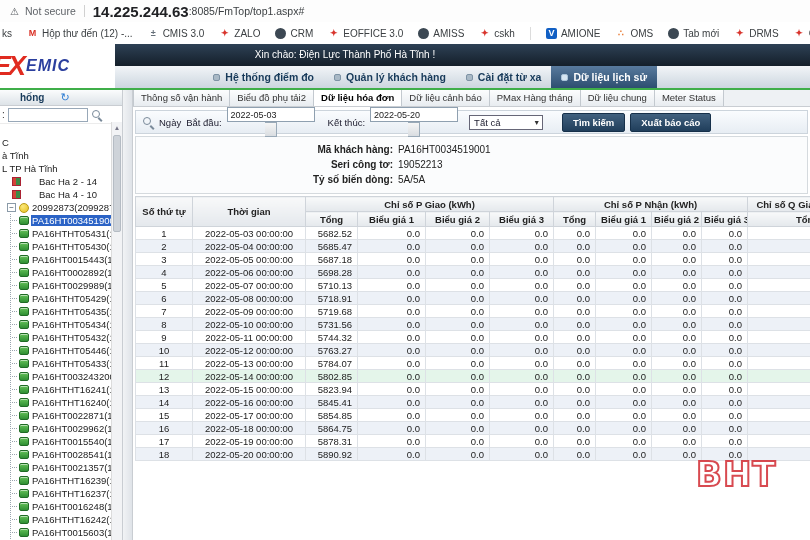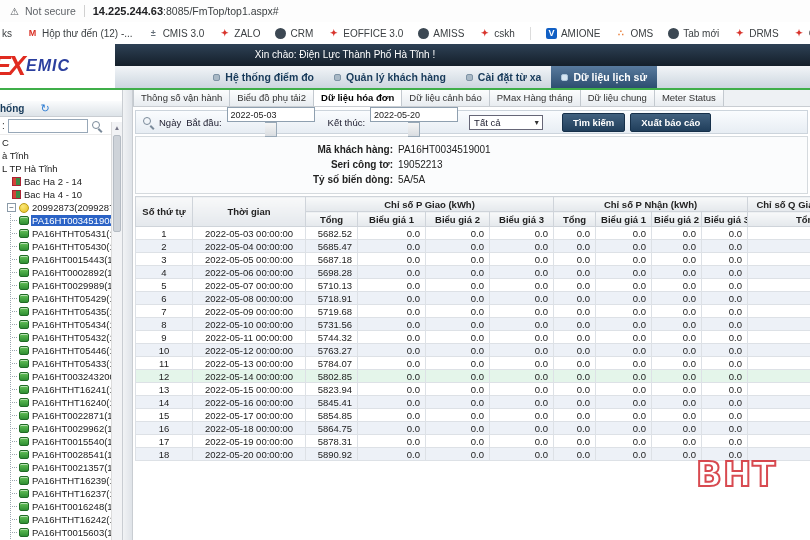--- a/index.html
+++ b/index.html
@@ -4,21 +4,21 @@
 <style>
   html,body{margin:0;padding:0;}
   body{width:810px;height:540px;overflow:hidden;position:relative;background:#fff;
        font-family:"Liberation Sans",sans-serif;-webkit-font-smoothing:antialiased;}
 
   
   #addrbar{position:absolute;left:0;top:0;width:810px;height:22px;background:#fdfdfd;
            border-bottom:1px solid #e4e4e4;display:flex;align-items:center;font-size:10.5px;color:#5f6368;}
   .warn-ico{margin:0 6px 0 10px;font-size:10px;color:#5f6368;}
   .addr-divider{width:1px;height:12px;background:#d0d0d0;margin:0 8px;}
-  .url-host{color:#202124;font-weight:bold;font-size:11px;}
+  .url-host{color:#202124;font-weight:bold;font-size:15px;}
   .url-path{color:#3c4043;font-size:10.5px;}
 
   #bookmarksbar{position:absolute;left:0;top:22px;width:810px;height:22px;background:#fff;
                 border-bottom:1px solid #eee;display:flex;align-items:center;padding-left:2px;overflow:hidden;}
   .bm{display:flex;align-items:center;gap:4px;margin-right:15px;white-space:nowrap;font-size:10px;color:#3c4043;cursor:pointer;}
   .bm-ico{width:11px;height:11px;display:flex;align-items:center;justify-content:center;
           font-size:9px;font-weight:bold;border-radius:2px;flex:0 0 auto;}
   .bm-ico.round{border-radius:50%;}
   .bm-sep{width:1px;height:13px;background:#dcdcdc;margin-right:15px;flex:0 0 auto;}
 
@@ -38,34 +38,34 @@
   #logo{position:absolute;left:0;top:44px;width:115px;height:44px;background:#fff;display:flex;
         align-items:center;overflow:hidden;}
   .logo-ex{color:#e02b20;font-weight:bold;font-style:italic;font-size:27px;letter-spacing:-3px;margin-left:-7px;}
   .logo-emic{color:#2b3f9e;font-weight:bold;font-style:italic;font-size:16px;margin-left:3px;letter-spacing:1px;}
   #greenline{position:absolute;left:0;top:88px;width:810px;height:2px;background:#3fae49;}
 
   
   #sidebar{position:absolute;left:0;top:90px;width:123px;height:450px;background:#fff;
            border-right:1px solid #c9cdd2;box-sizing:border-box;}
   #sidebar-header{height:15px;background:linear-gradient(#fbfcfd,#dde3e8);border-bottom:1px solid #c9cdd2;
-                  display:flex;align-items:center;font-size:10px;font-weight:bold;color:#173a5a;padding-left:0;margin-top:11px;}
+                  display:flex;align-items:center;font-size:10px;font-weight:bold;color:#173a5a;padding-left:20px;}
   .refresh-ico{color:#2a7ad2;font-size:11px;font-weight:normal;margin-left:16px;cursor:pointer;}
   #sidebar-search{height:17px;display:flex;align-items:center;gap:3px;padding:0 2px;border-bottom:1px solid #ececec;font-size:10px;color:#333;}
   #sidebar-search input{width:74px;height:12px;border:1px solid #98a8b8;font-size:9px;padding:0 2px;}
   .mag{position:relative;width:12px;height:12px;flex:0 0 auto;cursor:pointer;}
   .mag::before{content:'';position:absolute;left:1px;top:1px;width:6px;height:6px;
                border:1.5px solid #7a8a9a;border-radius:50%;}
   .mag::after{content:'';position:absolute;left:8.5px;top:8.5px;width:4.5px;height:1.5px;
               background:#7a8a9a;transform:rotate(45deg);transform-origin:0 0;}
   #tree{position:absolute;left:0;top:32px;right:11px;bottom:0;overflow:hidden;padding-top:14px;
         font-size:9.5px;color:#1c1c1c;}
   .tree-row{height:13px;display:flex;align-items:center;white-space:nowrap;overflow:hidden;}
   .tree-root{padding-left:2px;}
-  .tree-group{padding-left:12px;gap:3px;}
+  .tree-group{padding-left:12px;gap:18px;}
   .t-ico-transformer{width:9px;height:9px;flex:0 0 auto;border:1px solid #a23;box-sizing:border-box;
                      background:linear-gradient(90deg,#d54338 50%,#3c8a46 50%);}
   .tree-station{padding-left:7px;gap:3px;}
   .expander{width:9px;height:9px;flex:0 0 auto;border:1px solid #8a9aa8;background:#fff;color:#345;
             font-size:8px;line-height:7px;text-align:center;box-sizing:border-box;cursor:pointer;}
   .t-ico-circle{width:10px;height:10px;flex:0 0 auto;border-radius:50%;box-sizing:border-box;
                 background:radial-gradient(circle at 35% 30%,#fbe87a,#e5c01d);border:1px solid #b99a14;}
   #meters{margin-left:10px;border-left:1px dotted #9aa5af;}
   .tree-meter{padding-left:1px;gap:2px;cursor:pointer;}
   .m-conn{width:5px;height:1px;border-top:1px dotted #9aa5af;flex:0 0 auto;}

